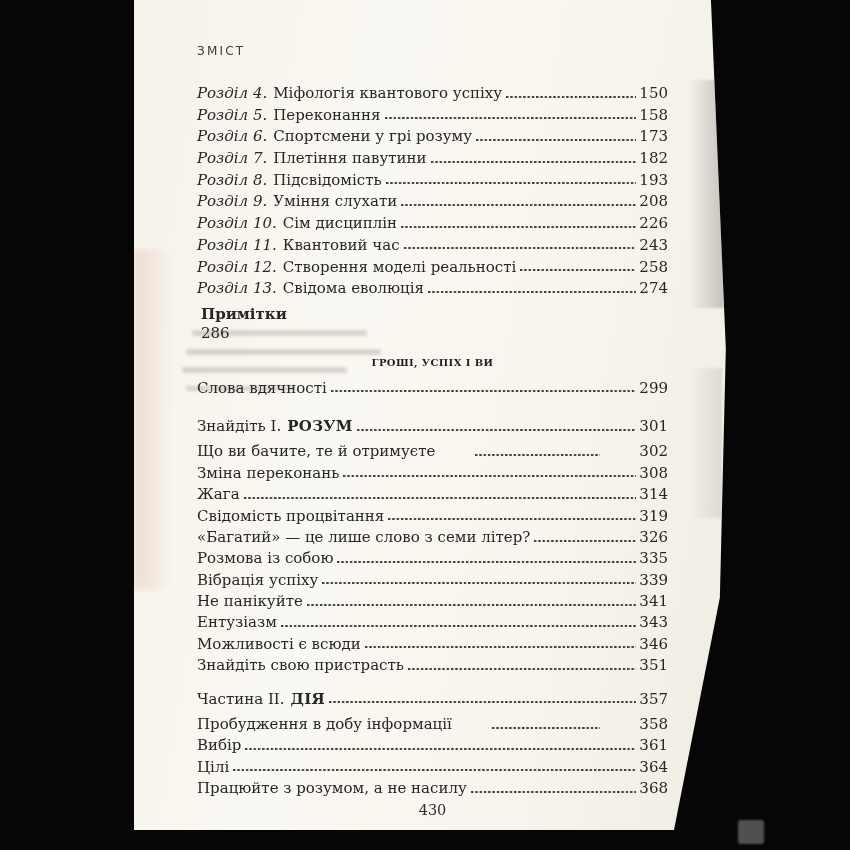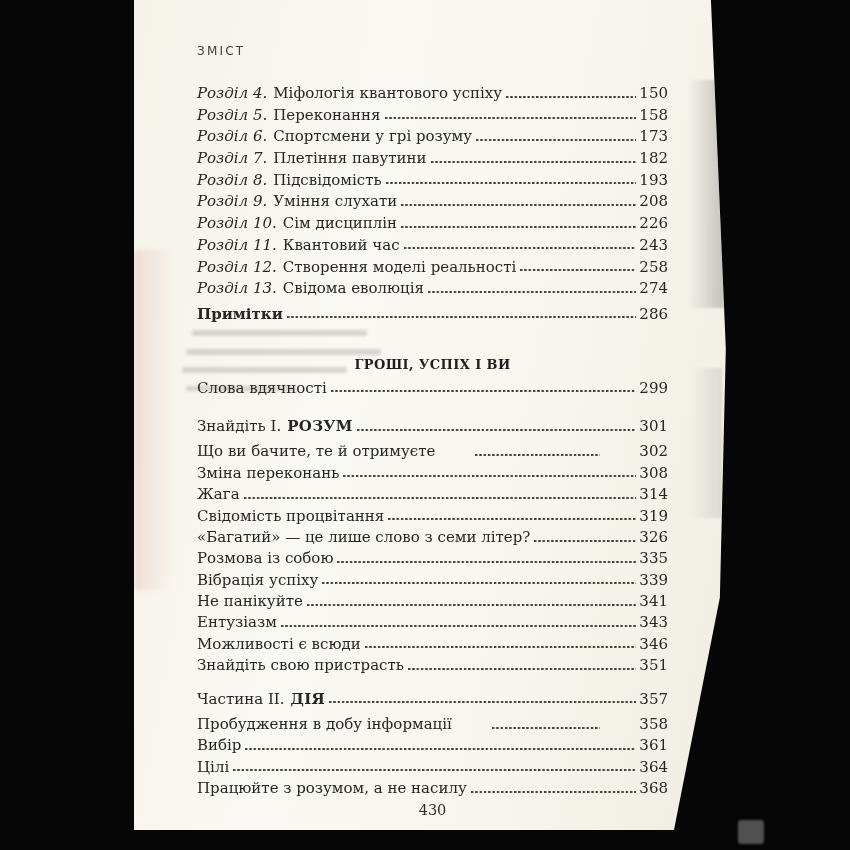--- a/index.html
+++ b/index.html
@@ -62,33 +62,33 @@
   }
 
   .toc { margin-top: 24px; }
   .row {
     display: flex; align-items: baseline;
     height: 21.7px; font-size: 15px; color: #262626;
   }
   .toc2 .row { height: 21.4px; }
   .pre { font-style: italic; margin-right: 6px; white-space: pre; }
   .ttl { white-space: pre; }
-  .notes { margin-top: 4px; }
+  .notes { margin-top: 4px; flex-direction: column; }
   .notes .ttl, .part .ttl { font-weight: bold; }
   .part .ttl { letter-spacing: 0.3px; }
   .leader {
     flex: 1 1 auto; height: 2.4px; margin: 0 3px 1px 4px;
     background-image: radial-gradient(circle at 1.2px 1.2px, #3e3e3e 1.05px, rgba(0,0,0,0) 1.35px);
     background-size: 4.3px 2.4px; background-repeat: repeat-x;
   }
   .num { white-space: pre; }
 
   .section-head {
     margin-top: 30px; height: 22px; text-align: center;
-    font-weight: bold; font-size: 13px; letter-spacing: 0.4px; color: #1e1e1e;
+    font-weight: bold; font-size: 10px; letter-spacing: 0.4px; color: #1e1e1e;
   }
   .part1 { margin-top: 17px; }
   .afterpart { margin-top: 4px; gap: 36px; }
   .part2 { margin-top: 12px; }
 
   .folio {
     position: absolute; top: 802px; left: 63px; width: 471px;
     text-align: center; font-size: 14.5px; color: #2e2e2e;
   }
 </style>

